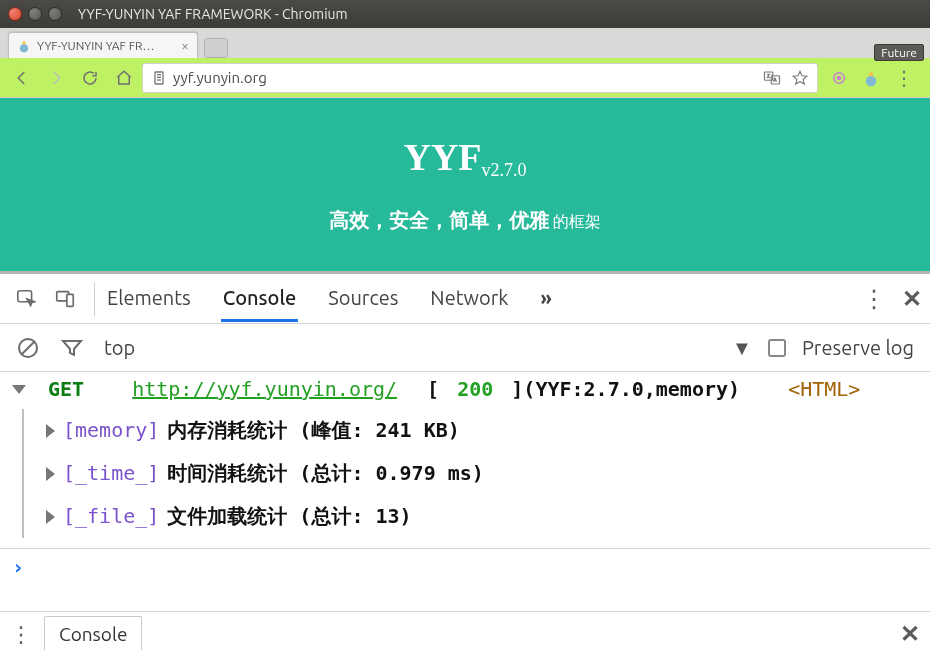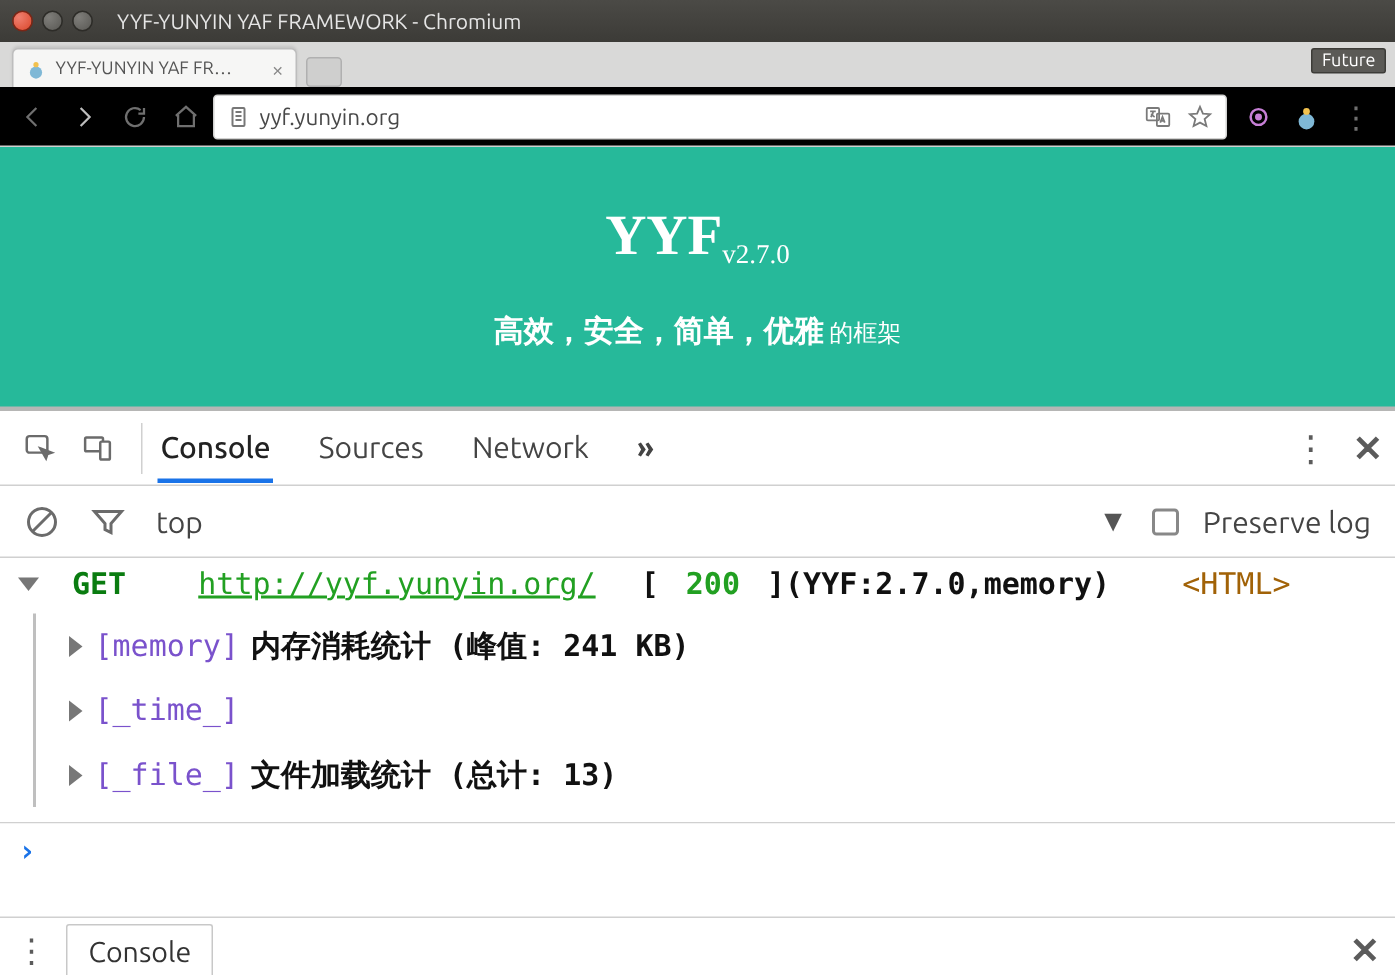--- a/index.html
+++ b/index.html
@@ -9,23 +9,23 @@
   .win-btn { width: 14px; height: 14px; border-radius: 50%; margin-right: 6px; display: inline-block; }
   .win-close { background: radial-gradient(circle at 30% 30%, #f08070, #d9472b); border: 1px solid #7a2616; }
   .win-min { background: radial-gradient(circle at 30% 30%, #7f7e7a, #595854); border: 1px solid #2d2c28; }
   .win-max { background: radial-gradient(circle at 30% 30%, #7f7e7a, #595854); border: 1px solid #2d2c28; }
   .win-title { color: #e6e6e6; font-weight: normal; margin-left: 10px; font-size: 14px; }
   
   .tabstrip { height: 30px; background: #d9d9d8; display: flex; align-items: flex-end; padding-left: 8px; position: relative; }
   .tab { height: 26px; min-width: 190px; background: #f6f6f5; border-radius: 4px 4px 0 0; display: flex; align-items: center; padding: 0 8px; font-size: 12px; color: #555; box-shadow: 0 -1px 2px rgba(0,0,0,.1); gap: 6px; border: 1px solid #bdbdbd; border-bottom: none;}
   .tab-close { margin-left: auto; color: #888; font-size: 14px; }
   .newtab { width: 24px; height: 20px; margin-left: 6px; background: #cfcfce; border-radius: 3px; border:1px solid #b0b0b0;}
-  .future-badge { position: absolute; right: 6px; top: 4px; background: #5b5a56; color: #fff; font-size: 12px; padding: 1px 6px; border-radius: 2px; border: 1px solid #3d3c38; }
-  
-  .toolbar { height: 40px; background: #000000; display: flex; align-items: center; padding: 0 6px; border-bottom: 1px solid #d1d1d0; gap: 2px;}
+  .future-badge { position: absolute; right: 6px; top: 16px; background: #5b5a56; color: #fff; font-size: 12px; padding: 1px 6px; border-radius: 2px; border: 1px solid #3d3c38; }
+  
+  .toolbar { height: 40px; background: #bef264; display: flex; align-items: center; padding: 0 6px; border-bottom: 1px solid #d1d1d0; gap: 2px;}
   .tbtn { width: 32px; height: 32px; display: flex; align-items: center; justify-content: center; color: #6f6f6f; border-radius: 50%; }
   .tbtn svg { width: 18px; height: 18px; }
   .omnibox { flex: 1; height: 30px; border: 1px solid #d1d1d0; border-radius: 3px; background: #fff; display: flex; align-items: center; padding: 0 8px; color: #484848; font-size: 15px; gap: 6px; }
   .omnibox .right-icons { margin-left: auto; display:flex; gap:10px; color:#7a7a7a;}
   .ext-icons { display: flex; align-items: center; gap: 14px; padding: 0 10px; }
   
   .page { height: 176px; background: #26b99a; color: #fff; text-align: center; display: flex; flex-direction: column; justify-content: center; border-bottom: 3px solid #b6b6b5;}
   .page h1 { font-family: "Times New Roman", serif; font-size: 38px; font-weight: bold; }
   .page h1 sub { font-size: 18px; vertical-align: baseline; position: relative; top: 6px; font-weight: normal; }
   .page .tagline { margin-top: 28px; font-size: 20px; font-weight: bold; }
@@ -165,20 +165,21 @@
         </svg>
     </div>
     <div class="dt-iconbtn">
       <svg viewBox="0 0 24 24">
           <rect x="3" y="4" width="13" height="10" rx="1"></rect>
           <rect x="14" y="7" width="7" height="13" rx="1" fill="#fff"></rect>
         </svg>
     </div>
     <div class="dt-divider"></div>
     <div class="dt-tabs">
+      <div class="dt-tab">Elements</div>
       <div class="dt-tab active">Console</div>
       <div class="dt-tab">Sources</div>
       <div class="dt-tab">Network</div>
       <div class="dt-tab" style="font-weight:bold;">»</div>
     </div>
     <div class="dt-right">
       <span style="font-size:24px;">⋮</span>
       <span style="font-size:24px;font-weight:bold;">✕</span>
     </div>
   </div>
@@ -215,20 +216,21 @@
     </div>
     <div class="children">
       <div class="child-row">
         <span class="arrow-right"></span>
         <span class="label1">[memory]</span>
         <span class="label2"> 内存消耗统计 (峰值: 241 KB)</span>
       </div>
       <div class="child-row">
         <span class="arrow-right"></span>
         <span class="label1">[_time_]</span>
+        <span class="label2"> 时间消耗统计 (总计: 0.979 ms)</span>
       </div>
       <div class="child-row">
         <span class="arrow-right"></span>
         <span class="label1">[_file_]</span>
         <span class="label2"> 文件加载统计 (总计: 13)</span>
       </div>
     </div>
   </div>
   <div class="prompt-row">
     <span>›</span>

